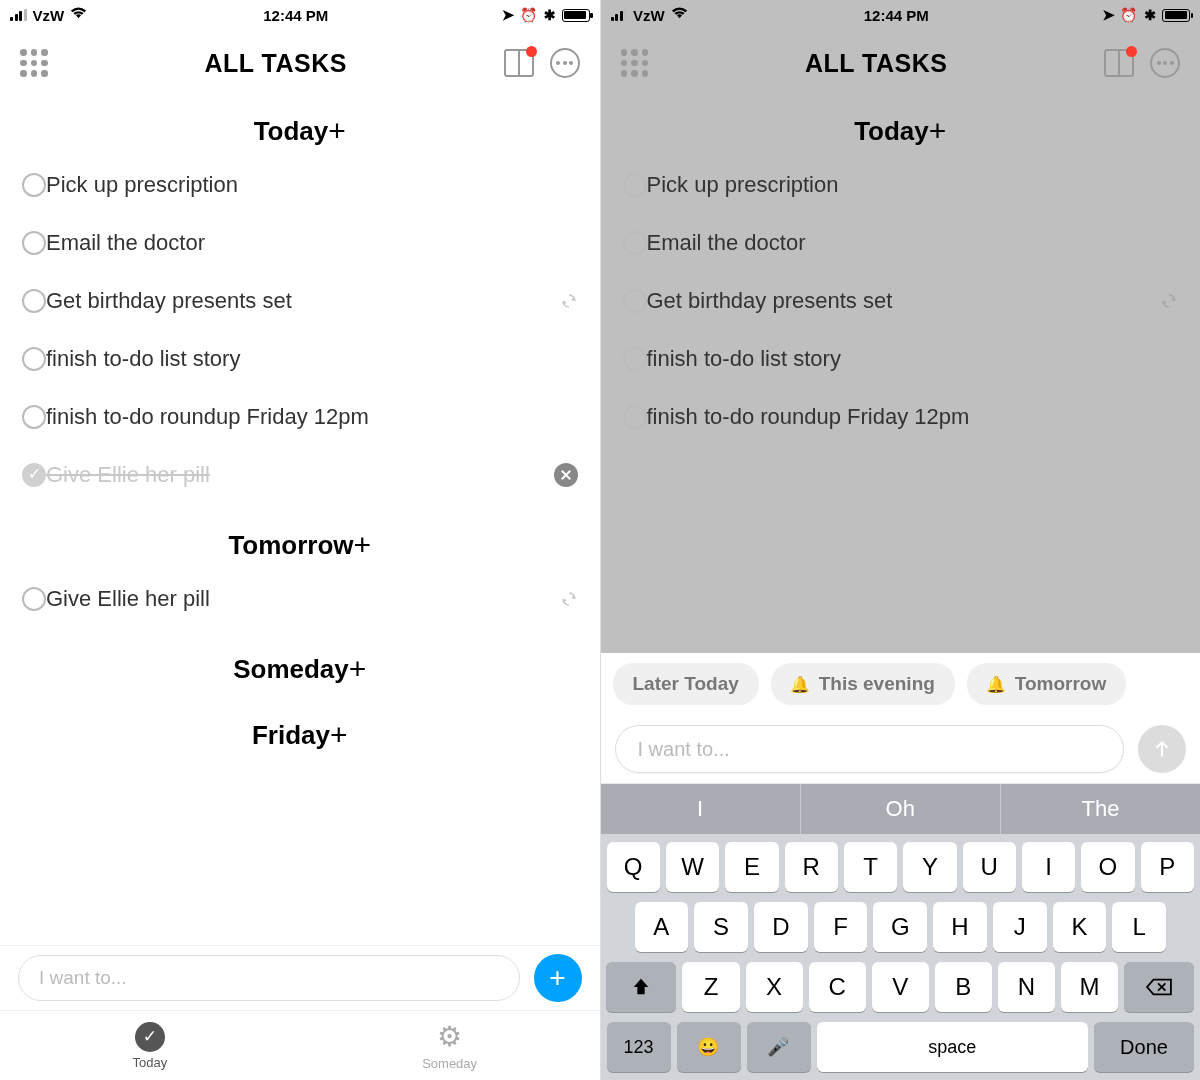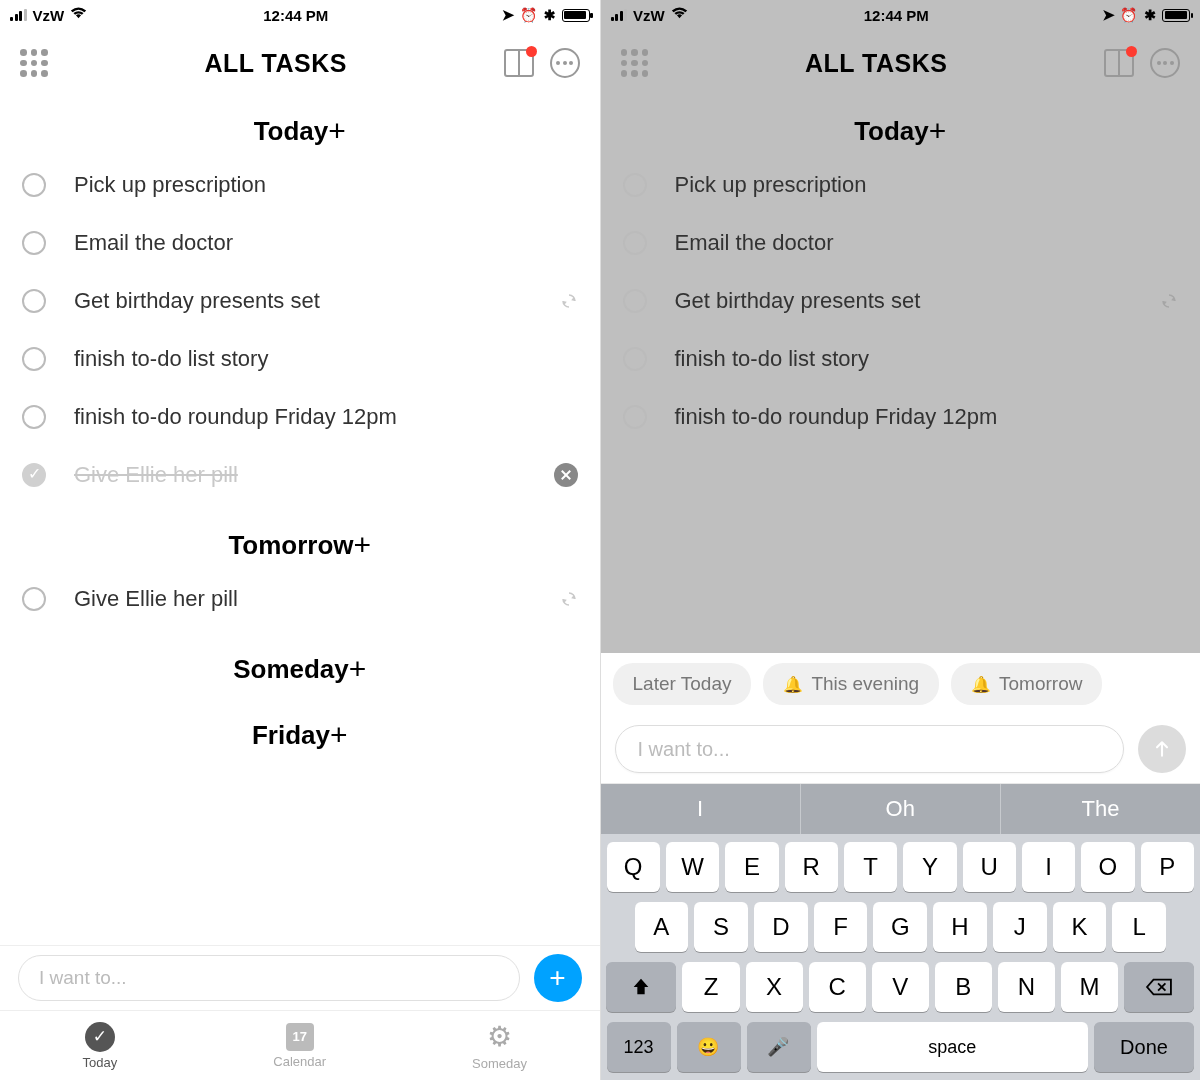--- a/index.html
+++ b/index.html
@@ -41,21 +41,21 @@
   .header-right { display:flex; align-items:center; gap:16px;}
   .map-icon { width:30px; height:28px; border:2.5px solid #999; border-radius:3px; position:relative; cursor:pointer;}
   .map-icon::before{content:''; position:absolute; left:50%; top:0; bottom:0; width:2px; background:#999; transform:translateX(-50%);}
   .map-dot{ position:absolute; top:-5px; right:-5px; width:11px; height:11px; background:#ff3b30; border-radius:50%;}
   .more-icon { width:30px; height:30px; border:2.5px solid #999; border-radius:50%; display:flex; align-items:center; justify-content:center; gap:2.5px; cursor:pointer;}
   .more-icon span{width:4px; height:4px; background:#999; border-radius:50%;}
   .main-area { flex:1; overflow-y:auto; padding: 0 22px;}
   .section-header { display:flex; justify-content:center; align-items:center; padding: 24px 0 8px; }
   .section-title { font-size:26px; font-weight:800;}
   .plus-btn { font-size:30px; font-weight:300; cursor:pointer; user-select:none;}
-  .task-row { display:flex; align-items:center; padding: 16px 0; gap:28px;}
+  .task-row { display:flex; align-items:center; padding: 16px 0; gap:0;}
   .task-circle { width:24px; height:24px; border:2px solid #bbb; border-radius:50%; flex-shrink:0; cursor:pointer;}
   .task-text { font-size:22px; color:#333; flex:1;}
   .task-row.completed .task-circle { background:#d0d0d0; border-color:#d0d0d0; position:relative;}
   .task-row.completed .task-circle::after{content:'✓'; color:#fff; position:absolute; top:-1px; left:4px; font-size:16px;}
   .task-row.completed .task-text { color:#c8c8c8; text-decoration:line-through;}
   .task-x { width:24px; height:24px; background:#888; border-radius:50%; position:relative; cursor:pointer;}
   .task-x::before,.task-x::after{content:''; position:absolute; left:50%; top:50%; width:12px; height:2px; background:#fff; transform-origin:center;}
   .task-x::before{ transform:translate(-50%,-50%) rotate(45deg);}
   .task-x::after{ transform:translate(-50%,-50%) rotate(-45deg);}
   .task-sync { width:18px; height:18px; opacity:0.45;}
@@ -66,21 +66,21 @@
   .fab { width:48px; height:48px; background:#00a2ff; border-radius:50%; display:flex; align-items:center; justify-content:center; color:#fff; font-size:28px; font-weight:300; cursor:pointer;}
   .tab-bar { height:70px; border-top:1px solid #eee; display:flex;}
   .tab-item { flex:1; display:flex; flex-direction:column; align-items:center; justify-content:center; gap:3px; color:#aaa; font-size:13px; cursor:pointer;}
   .tab-item.active{ color:#555;}
   .check-icon{ width:30px; height:30px; background:#555; border-radius:50%; display:flex; align-items:center; justify-content:center; color:#fff; font-size:17px;}
   .cal-icon { width:28px; height:28px; background:#bbb; border-radius:4px; display:flex; align-items:center; justify-content:center; color:#fff; font-size:13px; font-weight:600;}
   .gear-icon { font-size:28px; color:#aaa;}
   
   .right-area { flex:1; overflow:hidden; display:flex; flex-direction:column;}
   .suggestions { display:flex; gap:12px; padding:10px 12px; background:#fff;}
-  .chip { background:#f0f0f0; border-radius:20px; padding:10px 20px; font-size:19px; color:#777; display:flex; align-items:center; gap:8px; cursor:pointer; white-space:nowrap;}
+  .chip { background:#f0f0f0; border-radius:20px; padding:10px 20px; font-size:19px; color:#777; display:flex; align-items:center; gap:8px; cursor:pointer; white-space:nowrap;font-weight:bold;}
   .chip .bell{ font-size:16px;}
   .right-input-row { padding:10px 14px 10px; display:flex; gap:14px; align-items:center; background:#fff; border-bottom:1px solid #e8e8e8;}
   .right-input { flex:1; height:48px; border:1px solid #ddd; border-radius:24px; padding:0 22px; font-size:20px; color:#bbb; display:flex; align-items:center; box-shadow:0 1px 2px rgba(0,0,0,0.04);}
   .send-btn { width:48px; height:48px; background:#dcdcdc; border-radius:50%; display:flex; align-items:center; justify-content:center; cursor:pointer;}
   .send-btn svg{ width:20px; height:20px;}
   
   .keyboard { background:#d1d4d9; padding:6px; display:flex; flex-direction:column; gap:0;}
   .kb-suggest { display:flex; background:#a9adb3; border-radius:0; margin:-6px -6px 8px -6px;}
   .kb-suggest div{ flex:1; text-align:center; color:#fff; font-size:22px; padding:12px 0; border-right:1px solid #c7cace;}
   .kb-suggest div:last-child{border:none;}
@@ -212,24 +212,20 @@
     <div class="left-input">I want to...</div>
     <div class="fab">+</div>
   </div>
 
   <div class="tab-bar">
     <div class="tab-item active">
       <div class="check-icon">✓</div>
       <span>Today</span>
     </div>
     <div class="tab-item">
-      <div class="cal-icon">17</div>
-      <span>Calendar</span>
-    </div>
-    <div class="tab-item">
       <div class="gear-icon">⚙</div>
       <span>Someday</span>
     </div>
   </div>
 </div>
 
 <div class="phone right">
   <div class="status-bar" style="background:#bfbfbf;">
     <div class="status-left">
       <div class="signal-bars">

